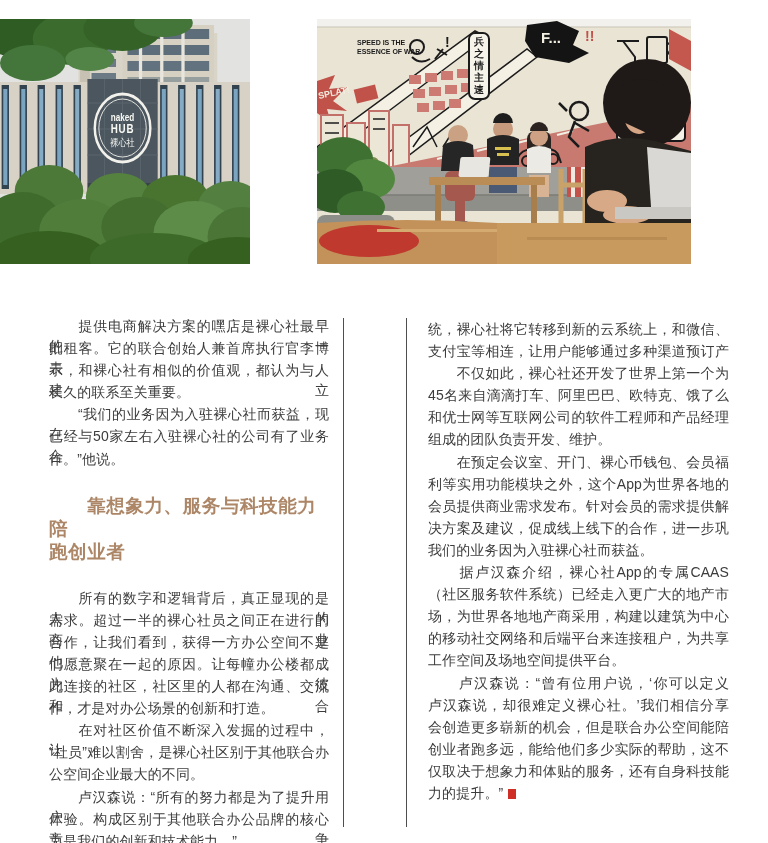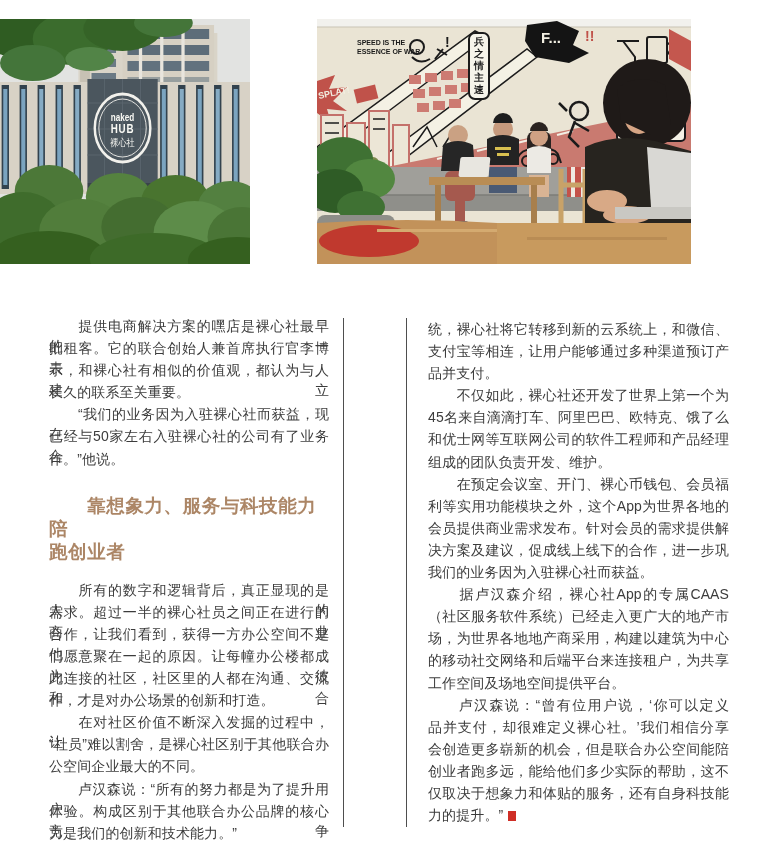--- a/index.html
+++ b/index.html
@@ -19,21 +19,21 @@
 
   
   .col { position:absolute; color:#3c3c3c; font-size:14px; }
   #col-left  { left:49px;  top:316px; width:280px; }
   #col-right { left:428px; top:319px; width:301px; }
   .tline { line-height:20px; height:22.1px; text-align:left; white-space:nowrap; letter-spacing:0.1px; }
   .tline.just { white-space:normal; text-align:justify; text-align-last:justify; }
 
   h2.section-heading {
     color:#ac8666; font-weight:bold; font-size:18.5px; letter-spacing:0.6px;
-    margin:23px 0 17px 0;
+    margin:23px 0 25px 0;
   }
   h2.section-heading .hline { line-height:23px; display:block; }
 
   .end-mark {
     display:inline-block; width:8px; height:10px; background:#cf2e26;
     margin-left:5px; vertical-align:-1px;
   }
 </style>
 </head>
 <body>
@@ -316,34 +316,33 @@
       <div class="tline">公空间企业最大的不同。</div>
       <div class="tline just">　　卢汉森说：“所有的努力都是为了提升用户</div>
       <div class="tline just">体验。构成区别于其他联合办公品牌的核心竞争</div>
       <div class="tline">力是我们的创新和技术能力。”</div>
     </div>
 </div>
 
 <div class="col" id="col-right">
     <div class="tline just">统，裸心社将它转移到新的云系统上，和微信、</div>
     <div class="tline just">支付宝等相连，让用户能够通过多种渠道预订产</div>
-    <div class="tline">品并支付。</div>
     <div class="tline just">　　不仅如此，裸心社还开发了世界上第一个为</div>
     <div class="tline just">45名来自滴滴打车、阿里巴巴、欧特克、饿了么</div>
     <div class="tline just">和优士网等互联网公司的软件工程师和产品经理</div>
     <div class="tline">组成的团队负责开发、维护。</div>
     <div class="tline just">　　在预定会议室、开门、裸心币钱包、会员福</div>
     <div class="tline just">利等实用功能模块之外，这个App为世界各地的</div>
     <div class="tline just">会员提供商业需求发布。针对会员的需求提供解</div>
     <div class="tline just">决方案及建议，促成线上线下的合作，进一步巩</div>
     <div class="tline">我们的业务因为入驻裸心社而获益。</div>
     <div class="tline just">　　据卢汉森介绍，裸心社App的专属CAAS</div>
     <div class="tline just">（社区服务软件系统）已经走入更广大的地产市</div>
     <div class="tline just">场，为世界各地地产商采用，构建以建筑为中心</div>
     <div class="tline just">的移动社交网络和后端平台来连接租户，为共享</div>
     <div class="tline">工作空间及场地空间提供平台。</div>
     <div class="tline just">　　卢汉森说：“曾有位用户说，‘你可以定义</div>
-    <div class="tline just">品并支付，却很难定义裸心社。’我们相信分享</div>
+    <div class="tline just">卢汉森说，却很难定义裸心社。’我们相信分享</div>
     <div class="tline just">会创造更多崭新的机会，但是联合办公空间能陪</div>
     <div class="tline just">创业者跑多远，能给他们多少实际的帮助，这不</div>
     <div class="tline just">仅取决于想象力和体贴的服务，还有自身科技能</div>
     <div class="tline">力的提升。”<span class="end-mark"></span></div>
   </div>
 
 </body></html>

